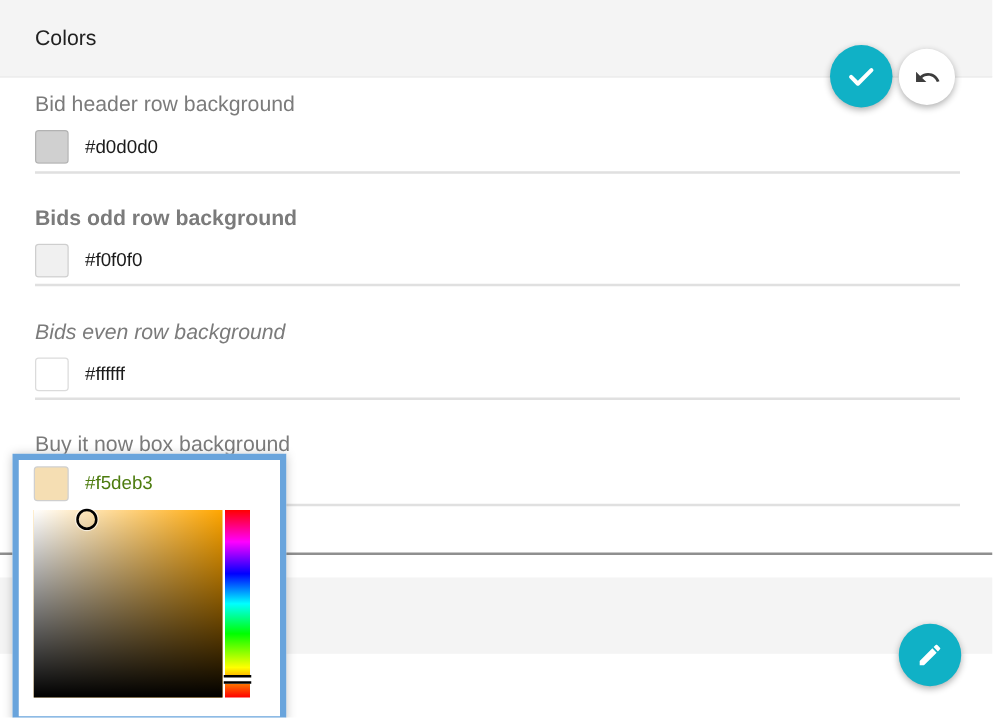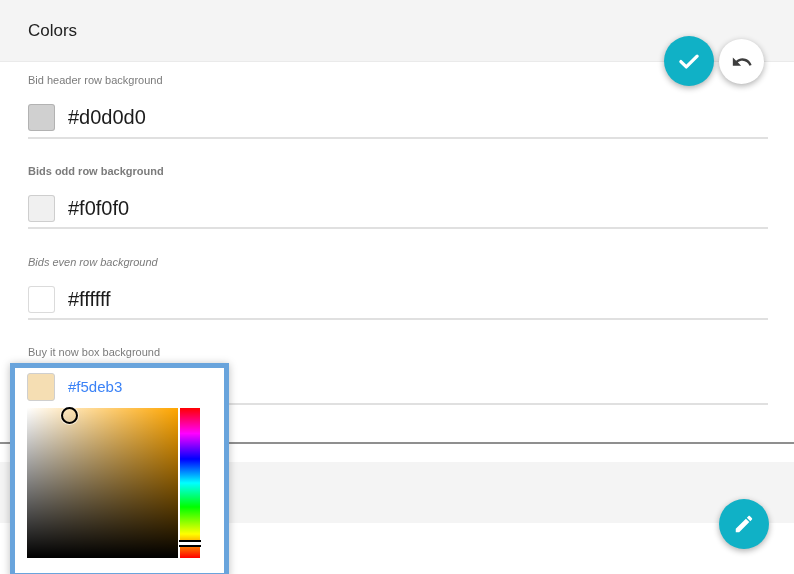--- a/index.html
+++ b/index.html
@@ -28,29 +28,29 @@
     display:flex;align-items:center;justify-content:center;
     box-shadow:0 2px 6px rgba(0,0,0,0.32);
     cursor:pointer;
   }
   .fab-confirm{left:664px;top:36px;width:50px;height:50px;background:#10b1c6;}
   .btn-undo{left:719px;top:39px;width:45px;height:45px;background:#ffffff;}
   .fab-edit{left:719px;top:499px;width:50px;height:50px;background:#10b1c6;}
 
   
   .row-label{
-    left:28px;font-size:11px;color:#7b7b7b;white-space:nowrap;
+    left:28px;font-size:17px;color:#7b7b7b;white-space:nowrap;
   }
   .row-swatch{
     left:28px;width:27px;height:27px;border-radius:3px;
     border:1px solid rgba(0,0,0,0.14);box-sizing:border-box;
     cursor:pointer;
   }
   .row-value{
-    left:68px;font-size:20px;color:#1b1b1b;line-height:27px;
+    left:68px;font-size:15px;color:#1b1b1b;line-height:27px;
   }
   .row-underline{
     left:28px;width:740px;height:2px;background:#e0e0e0;
   }
 
   
   .divider-dark{left:0;top:442px;width:794px;height:2px;background:#8f8f8f;}
   .next-section-band{left:0;top:462px;width:794px;height:61px;background:#f4f4f4;}
 
   
@@ -60,21 +60,21 @@
     box-sizing:content-box;
     box-shadow:0 1px 8px rgba(0,0,0,0.25);
   }
   .picker-swatch{
     position:absolute;left:12px;top:5px;width:28px;height:28px;
     border:1px solid #cfcfcf;border-radius:3px;box-sizing:border-box;
     cursor:pointer;
   }
   .picker-value{
     position:absolute;left:53px;top:5px;height:28px;line-height:28px;
-    font-size:15px;color:#3b82f6;
+    font-size:15px;color:#4d7c0f;
   }
   .sv-square{
     position:absolute;left:12px;top:40px;width:151px;height:150px;
     cursor:crosshair;
   }
   .sv-white,.sv-black{position:absolute;left:0;top:0;right:0;bottom:0;}
   .sv-white{background:linear-gradient(to right,#ffffff,rgba(255,255,255,0));}
   .sv-black{background:linear-gradient(to top,#000000,rgba(0,0,0,0));}
   .sv-cursor{
     position:absolute;left:34px;top:-1px;width:13px;height:13px;

